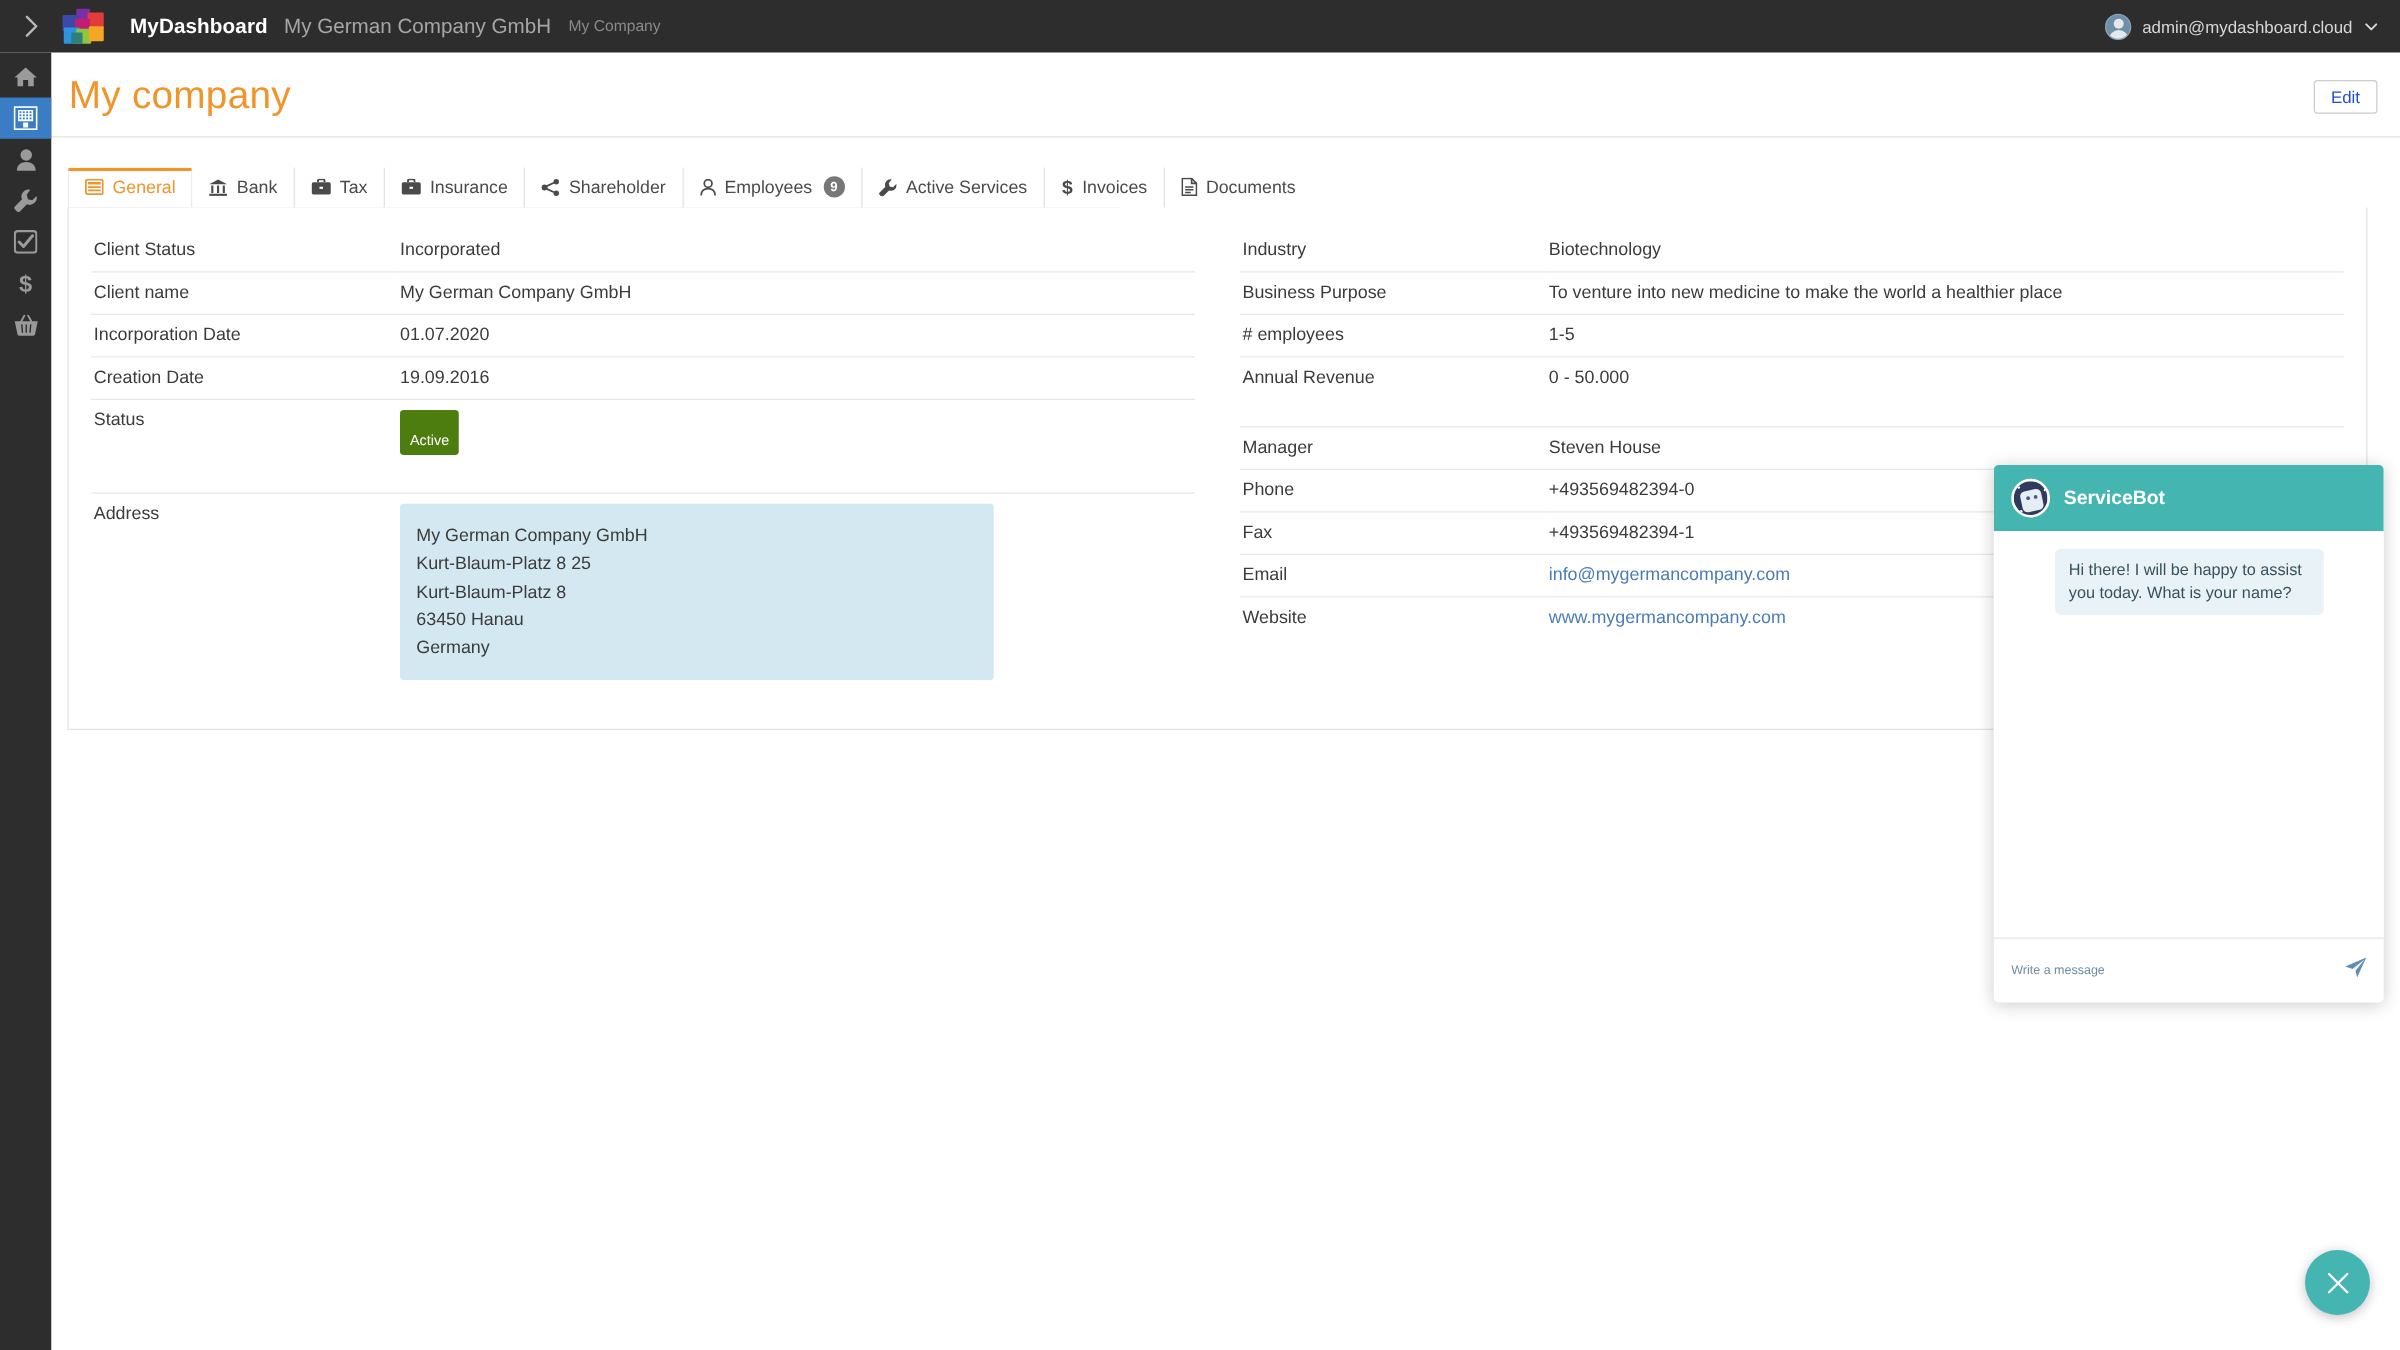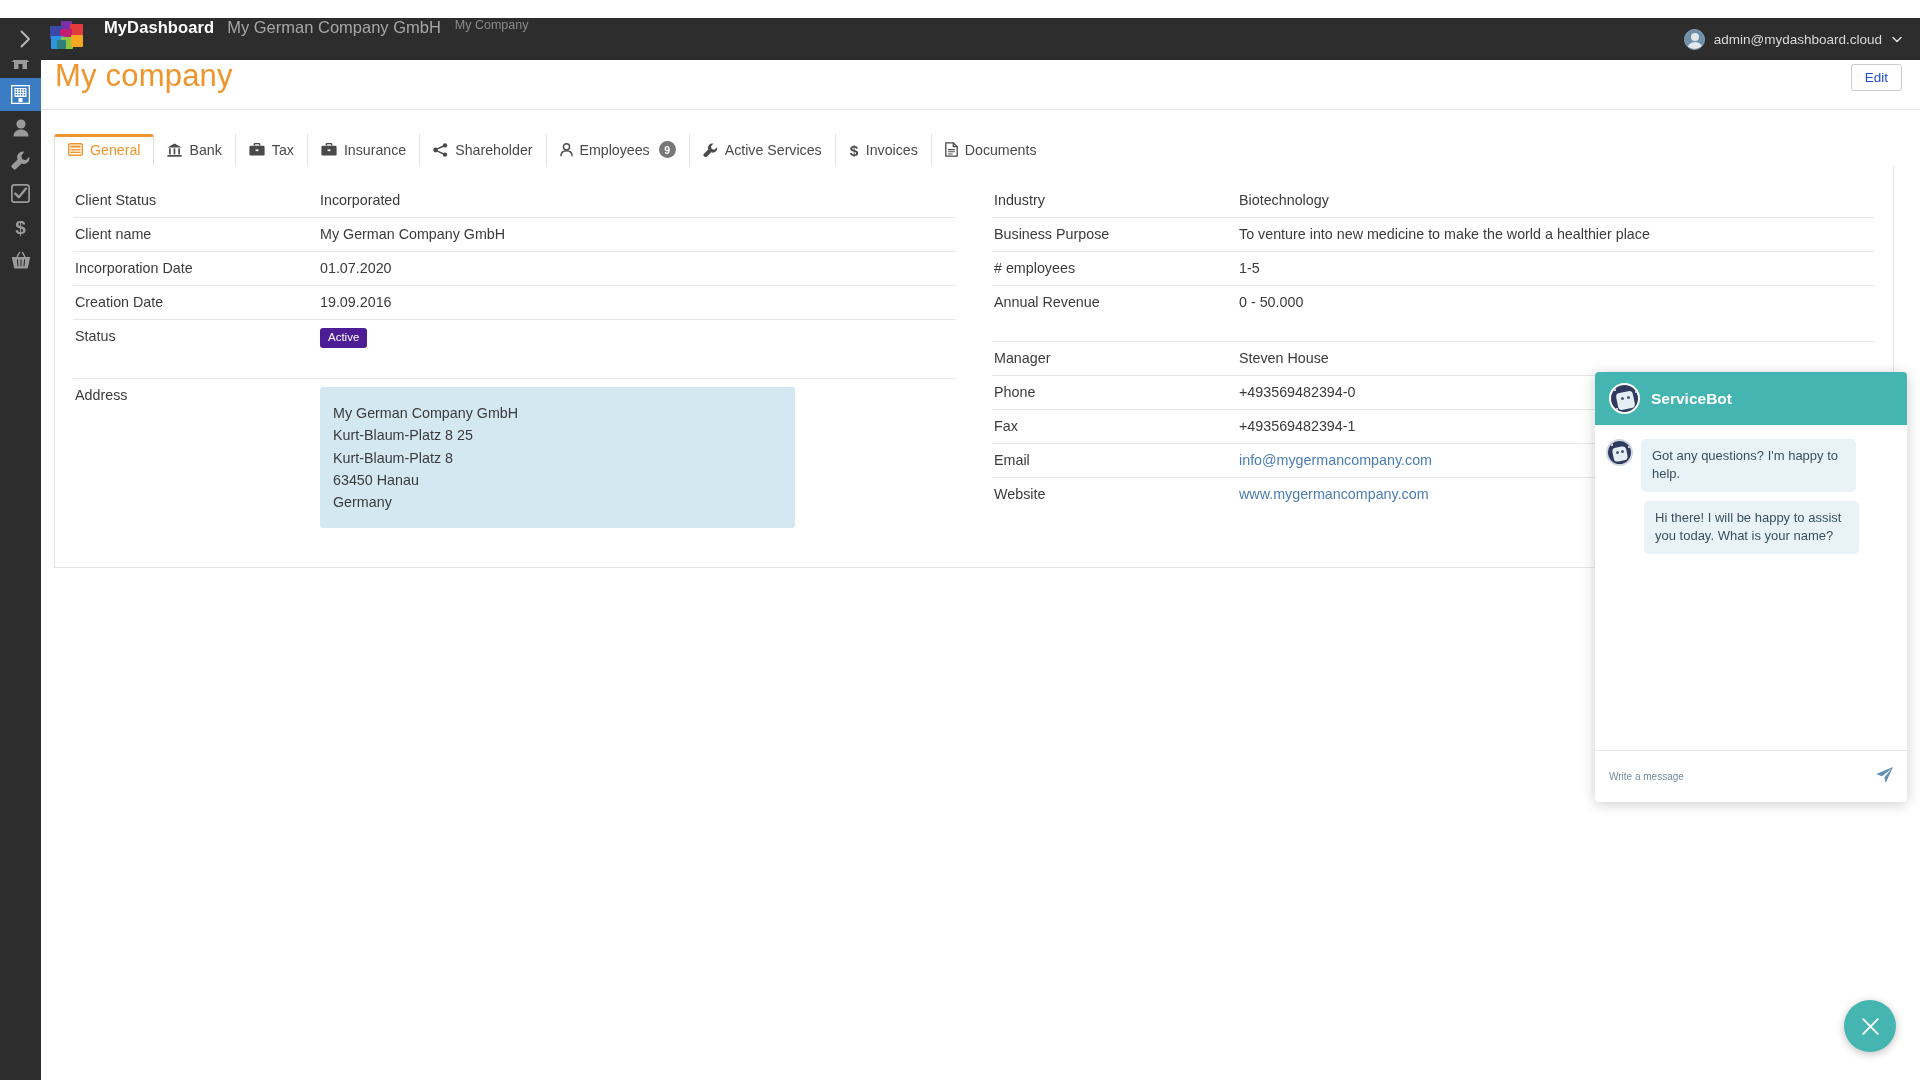--- a/index.html
+++ b/index.html
@@ -6,24 +6,24 @@
   html, body {
     width: 1920px; height: 1080px;
     font-family: "Liberation Sans", sans-serif;
     background: #ffffff;
     overflow: hidden;
   }
   .page { position: relative; width: 1920px; height: 1080px; }
 
   
   .topbar {
-    position: absolute; top: 18px; left: 0;
+    position: absolute; top: 0; left: 0;
     width: 1920px; height: 42px;
     background: #2d2d2d;
-    display: flex; 
+    display: flex; align-items: center;
     z-index: 30;
   }
   .tb-toggle {
     width: 50px; height: 42px;
     display: flex; align-items: center; justify-content: center;
     color: #b9b9b9; font-size: 19px;
   }
   .tb-logo {
     width: 44px; height: 34px; position: relative; margin-right: 10px;
   }
@@ -150,22 +150,22 @@
     padding: 8px 2px 9px 2px;
     font-size: 14.3px; color: #3b3b3b;
     vertical-align: top;
   }
   .kv-table td.k { width: 245px; }
   .kv-table tr.no-border { border-bottom: none; }
   .kv-table tr.spacer td { padding: 0; height: 22px; border: none; }
 
   .badge-active {
     display: inline-block;
-    background: #4c1d95; color: #ffffff;
-    font-size: 11.5px; padding: 4px 8px 4px 8px;
+    background: #4d7c0f; color: #ffffff;
+    font-size: 11.5px; padding: 20px 8px 4px 8px;
     border-radius: 3px; line-height: 1;
   }
   .addr-box {
     background: #d4e8f2; border-radius: 3px;
     padding: 15px 15px 15px 13px;
     width: 475px; min-height: 124px;
     font-size: 14.3px; color: #3b3b3b; line-height: 1.56;
   }
   a.link { color: #4a7db5; text-decoration: none; }
 
@@ -544,31 +544,20 @@
           <span class="dot" style="left:24px; top:6px;  width:2px; height:2px;"></span>
           <span class="dot" style="left:5px;  top:23px; width:2px; height:2px;"></span>
           <span class="body"></span>
           <span class="eye" style="left:10px; top:12px;"></span>
           <span class="eye" style="left:16px; top:11px;"></span>
         </span>
         <span class="chat-title">ServiceBot</span>
       </div>
 
       <div class="chat-body">
-        <div class="msg-row">
-          <span class="bot-av" style="width:27px;height:27px;border-color:#cfd8de;">
-            <span class="sky"></span>
-            <span class="dot" style="left:3px;  top:3px;  width:2px; height:2px;"></span>
-            <span class="dot" style="left:20px; top:5px;  width:2px; height:2px;"></span>
-            <span class="body" style="left:5px;top:6px;width:14px;height:14px;"></span>
-            <span class="eye" style="left:8px;  top:10px;"></span>
-            <span class="eye" style="left:13px; top:9px;"></span>
-          </span>
-          <span class="bubble">Got any questions? I'm happy to help.</span>
-        </div>
         <div class="msg-row indent">
           <span class="bubble">Hi there!  I will be happy to assist you today. What is your name?</span>
         </div>
       </div>
 
       <div class="chat-foot">
         <input class="chat-input" type="text" placeholder="Write a message" style="">
         <span class="send-ico">
           <svg width="19" height="18" viewBox="0 0 19 18">
             <path d="M18 1 L1.2 8.1 L7 10.2 L16.6 2.6 L9.4 11.6 L10.7 17 Z" fill="#5d8fb5"></path>

